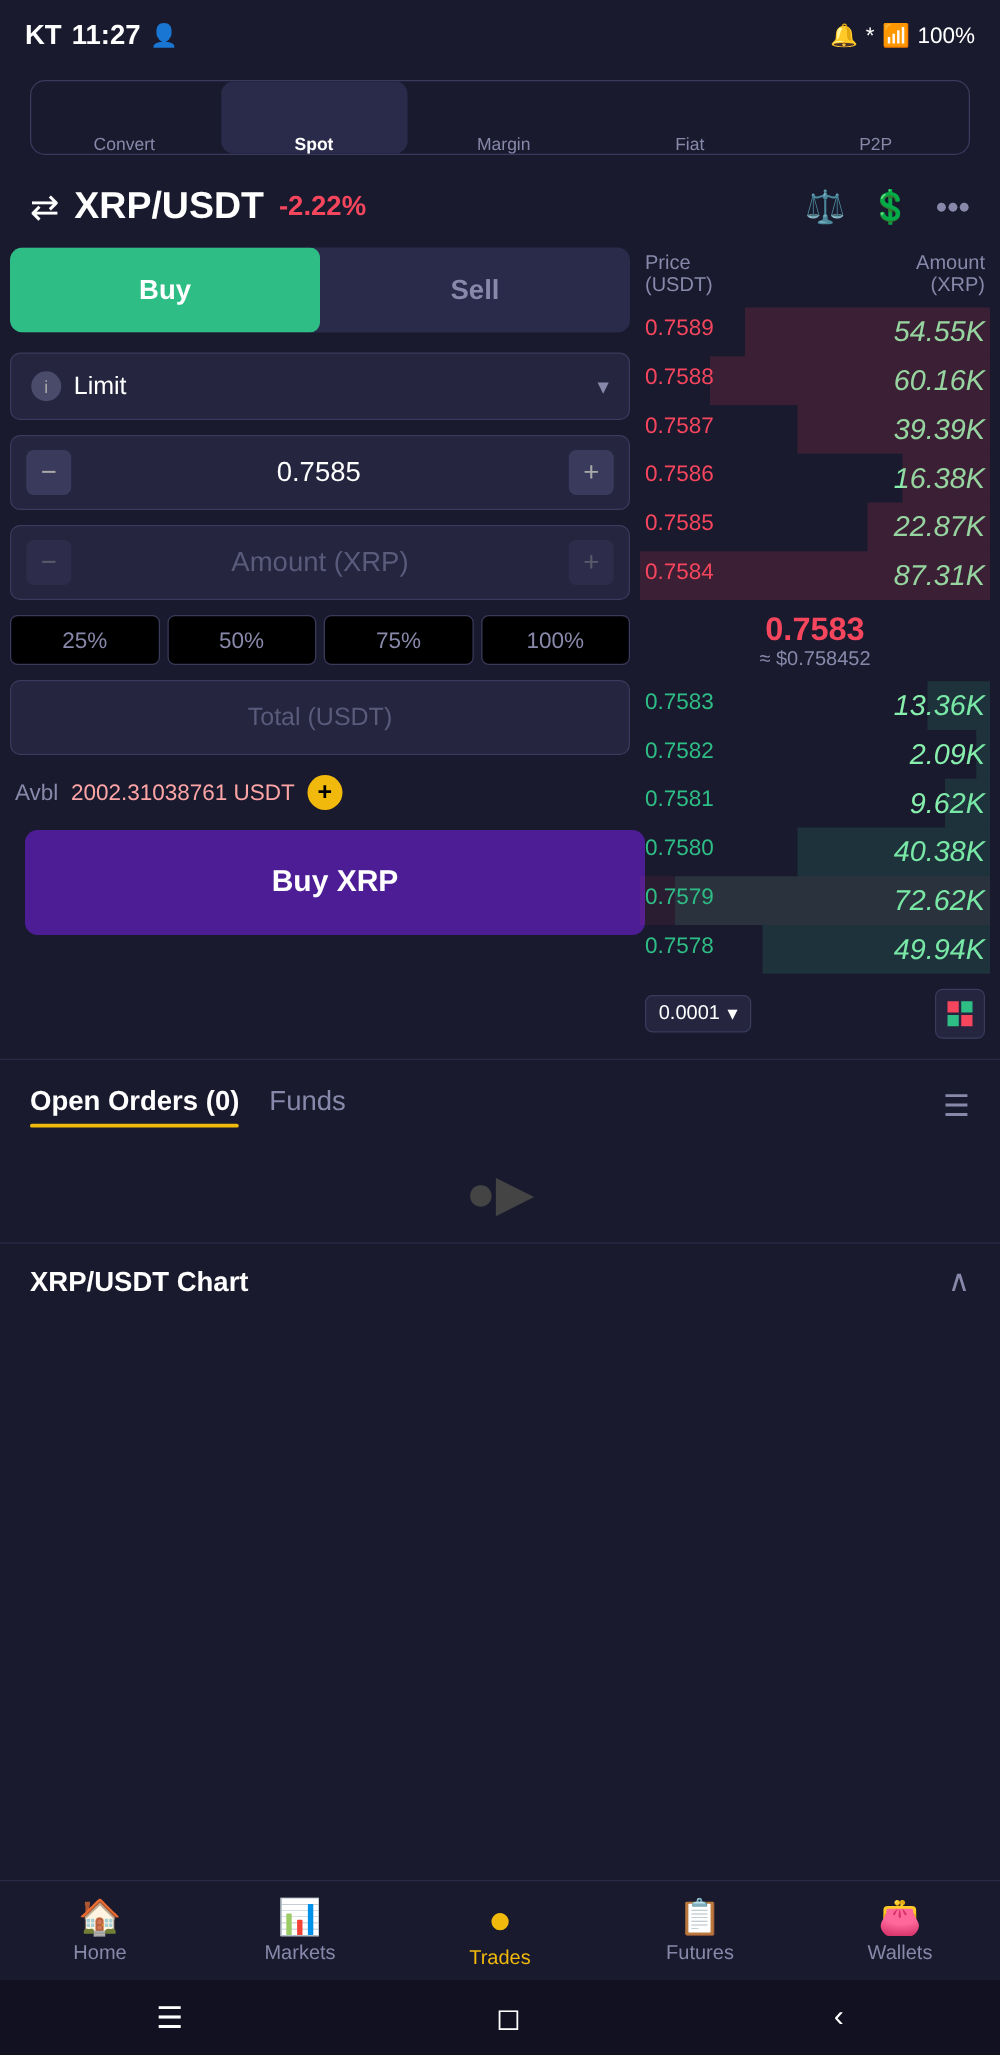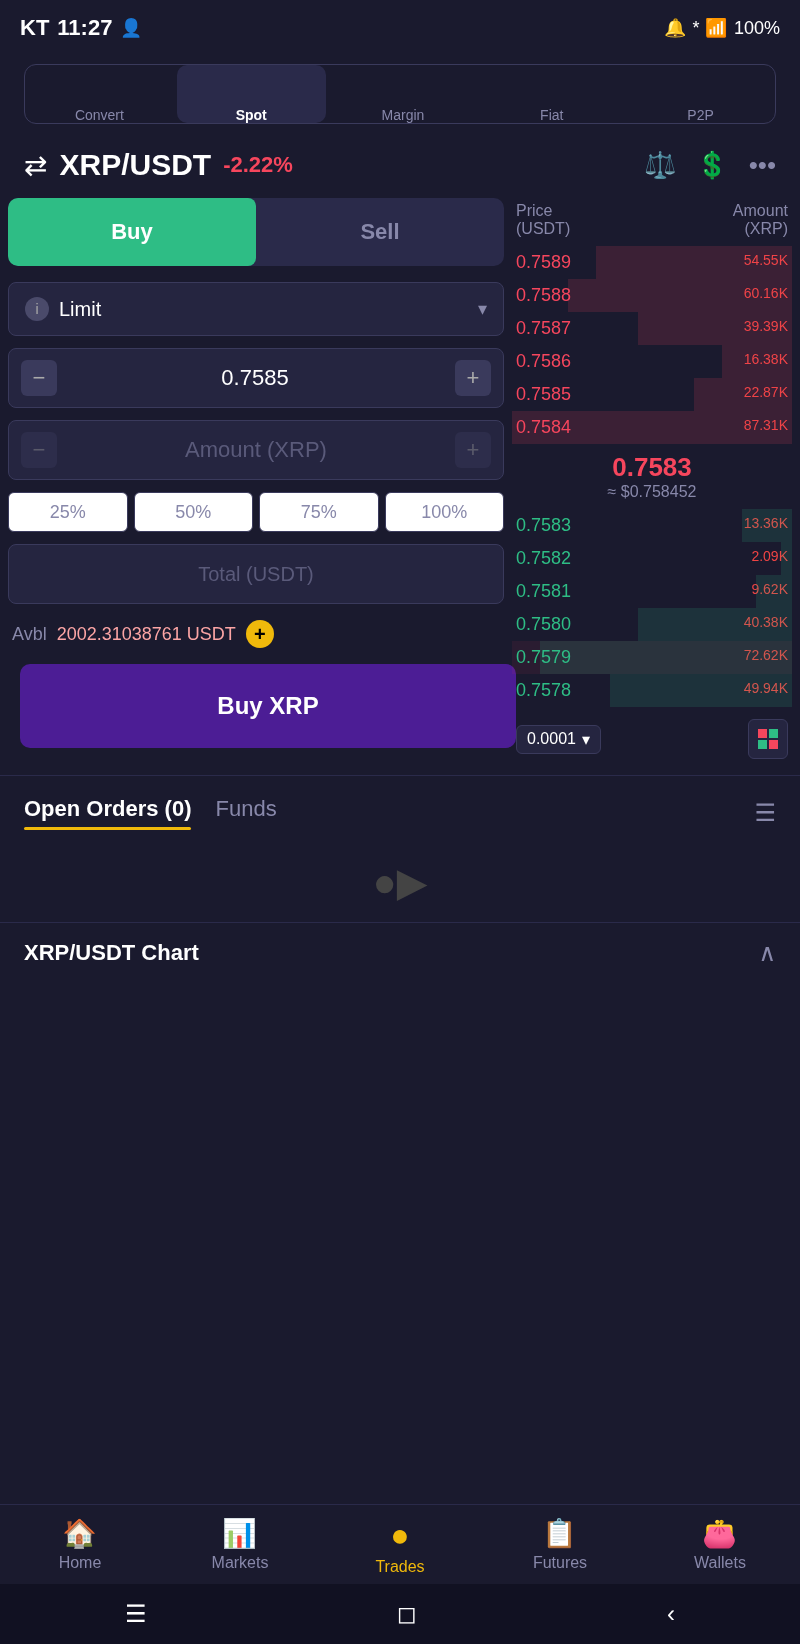--- a/index.html
+++ b/index.html
@@ -215,21 +215,21 @@
 
     
     .pct-row {
       display: flex;
       gap: 6px;
       margin-bottom: 12px;
     }
     .pct-btn {
       flex: 1;
       height: 40px;
-      background: #ffffff;
+      background: #000000;
       border: 1px solid #3a3a5c;
       border-radius: 6px;
       display: flex;
       align-items: center;
       justify-content: center;
       font-size: 18px;
       color: #8888aa;
       cursor: pointer;
     }
 
@@ -319,22 +319,23 @@
       font-size: 18px;
       color: #f6465d;
       font-weight: 500;
     }
     .ob-price-buy {
       font-size: 18px;
       color: #2ebd85;
       font-weight: 500;
     }
     .ob-amount {
-      font-size: 14px;
-      color: #ef4444;
+      font-size: 23px;
+      color: #86efac;
+      font-style: italic;
     }
     .ob-bg-sell {
       position: absolute;
       right: 0;
       top: 0;
       bottom: 0;
       background: rgba(246,70,93,0.15);
     }
     .ob-bg-buy {
       position: absolute;

